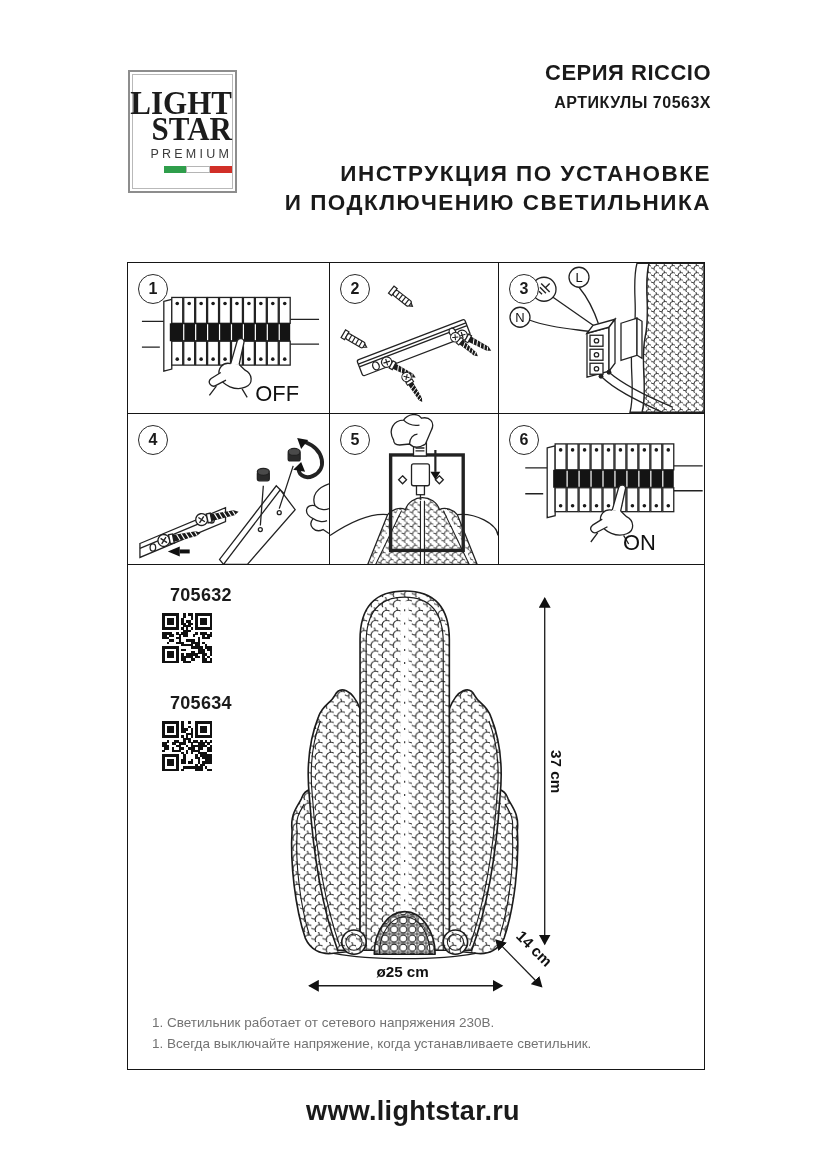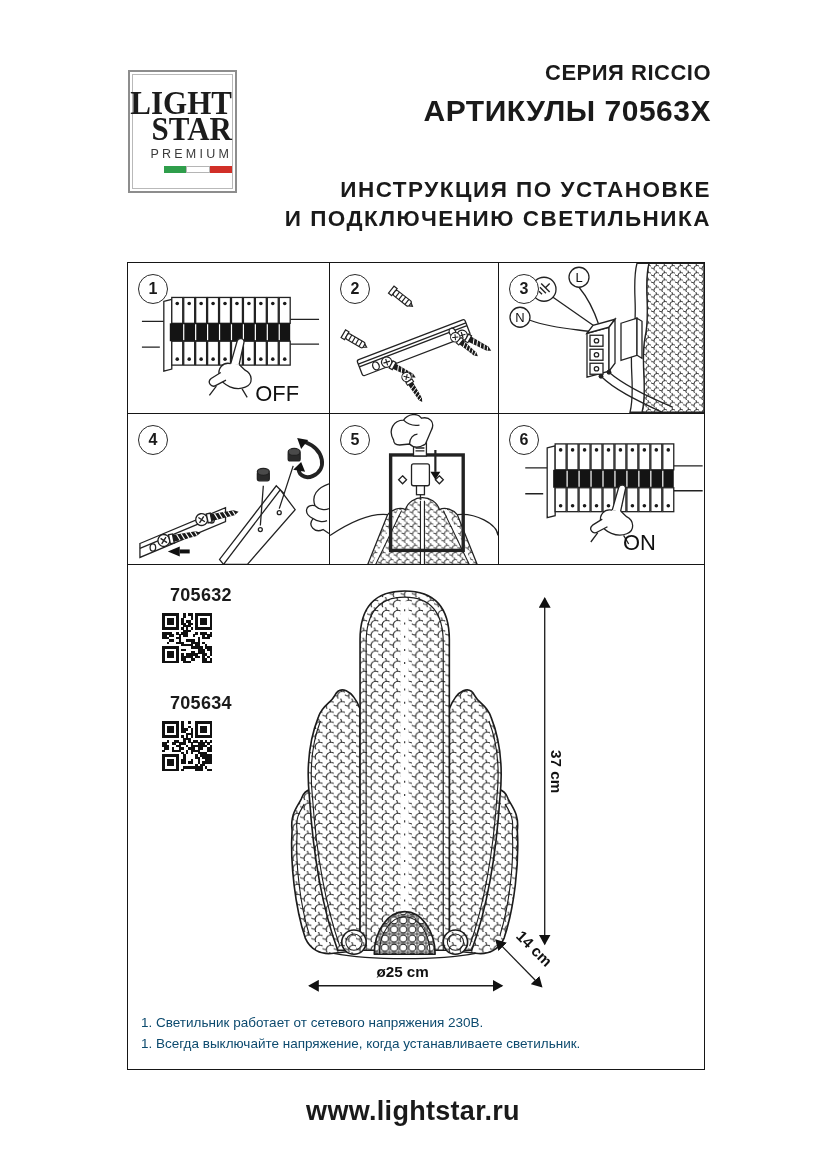--- a/index.html
+++ b/index.html
@@ -10,41 +10,41 @@
             border:2px solid #8d8d8d;box-sizing:border-box;padding:2px;}
   .logo-inner{width:100%;height:100%;border:1px solid #b9b9b9;box-sizing:border-box;
               display:flex;flex-direction:column;align-items:flex-end;justify-content:center;}
   .logo-word{font-family:"Liberation Serif",serif;font-weight:700;font-size:31px;
              line-height:0.84;color:#1c1c1c;letter-spacing:0px;transform:scaleY(1.08);}
   .logo-sub{font-size:12.5px;letter-spacing:3.2px;color:#3a3a3a;margin-top:5px;margin-left:3px;}
   .flag{display:flex;width:68px;height:7px;margin-top:5px;}
   .flag>div{flex:1;box-sizing:border-box;}
   .header-text{position:absolute;right:115px;top:60px;text-align:right;white-space:nowrap;}
   .series{font-size:22px;font-weight:700;letter-spacing:.5px;}
-  .articles{font-size:30px;font-weight:700;letter-spacing:.5px;margin-top:8px;}
+  .articles{font-size:16px;font-weight:700;letter-spacing:.5px;margin-top:8px;}
   .doc-title{margin-top:48px;font-size:22.5px;font-weight:700;letter-spacing:1.5px;line-height:1.28;}
   
   .steps-grid{position:absolute;left:127px;top:262px;width:578px;height:303px;
               border:1.6px solid #161616;box-sizing:border-box;
               display:grid;grid-template-columns:202px 169px 1fr;grid-template-rows:150.5px 1fr;}
   .cell{position:relative;border-right:1.6px solid #161616;border-bottom:1.6px solid #161616;
         box-sizing:border-box;overflow:hidden;}
   .cell.last-col{border-right:none;}
   .cell.last-row{border-bottom:none;}
   .step-num{position:absolute;left:10px;top:11px;width:30px;height:30px;border-radius:50%;
             border:1.8px solid #2b2b2b;display:flex;align-items:center;justify-content:center;
             font-size:16px;font-weight:700;background:#fff;z-index:2;box-sizing:border-box;}
   .illus{position:absolute;left:0;top:0;width:100%;height:100%;}
   
   .bottom-panel{position:absolute;left:127px;top:565px;width:578px;height:505px;
                 border:1.6px solid #161616;border-top:none;box-sizing:border-box;}
   .article-code{position:absolute;left:42px;font-size:18px;font-weight:700;letter-spacing:.3px;}
   .qr{position:absolute;left:34px;width:50px;height:50px;}
   .lamp-wrap{position:absolute;left:160px;top:22px;width:276px;height:416px;}
-  .notes{position:absolute;left:13px;top:448px;font-size:13.5px;line-height:1.55;color:#0c4a6e;}
+  .notes{position:absolute;left:24px;top:448px;font-size:13.5px;line-height:1.55;color:#737373;}
   
   .website{position:absolute;left:0;top:1096px;width:100%;text-align:center;
            font-size:27px;font-weight:700;letter-spacing:.3px;}
   svg text{font-family:"Liberation Sans",sans-serif;}
 </style>
 </head>
 <body>
 
 <svg width="0" height="0" style="position:absolute" aria-hidden="true">
   <defs>

